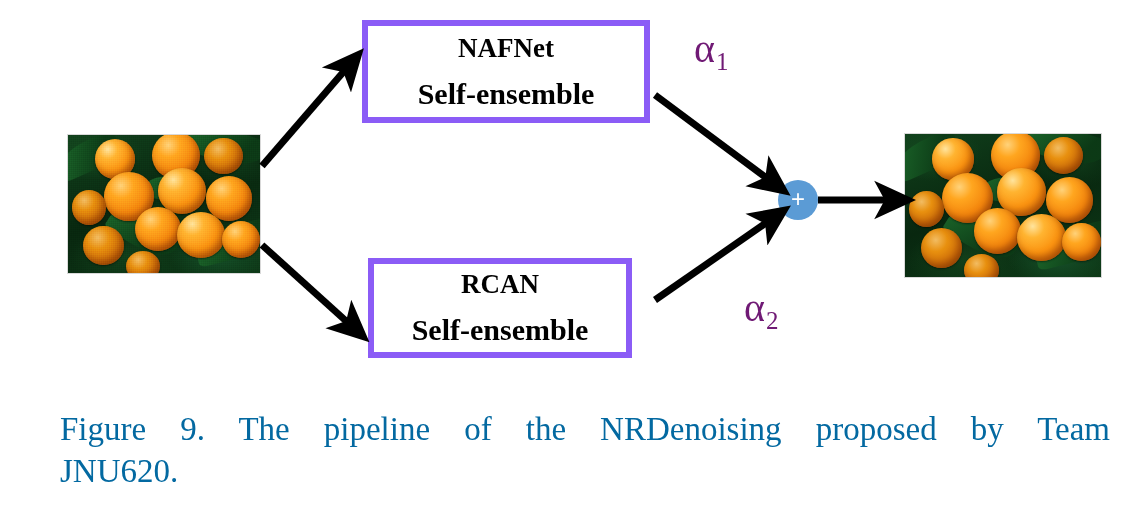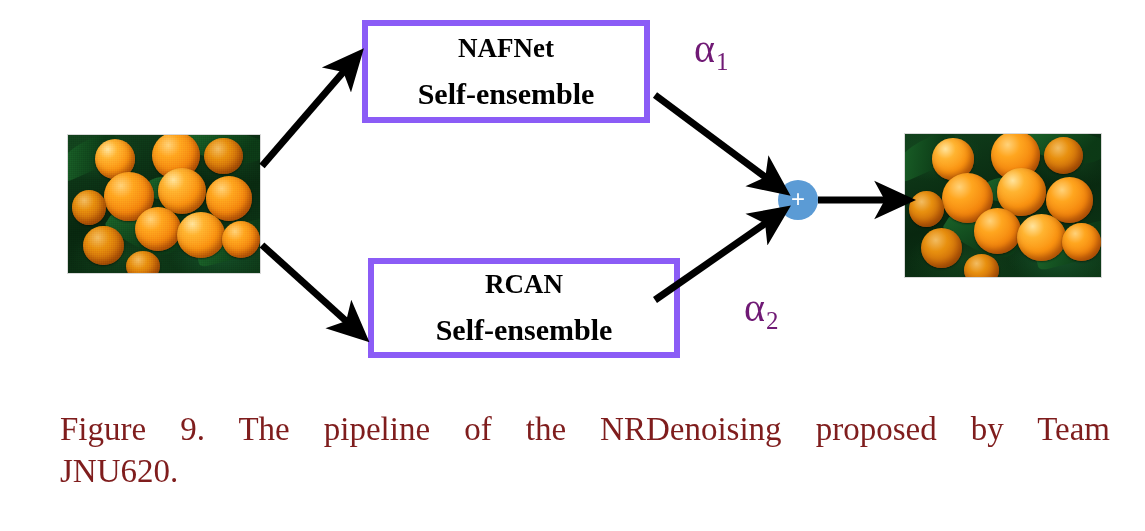--- a/index.html
+++ b/index.html
@@ -133,21 +133,21 @@
 
   
   #caption {
     position: absolute;
     left: 60px;
     top: 408px;
     width: 1050px;
     font-family: "Liberation Serif", "DejaVu Serif", serif;
     font-size: 33px;
     line-height: 1.28;
-    color: #7f1d1d;
+    color: #0369a1;
     text-align: justify;
   }
   #caption .capline { display: block; }
   #caption .capline.first { text-align: justify; text-align-last: justify; }
 
   
   #watermark {
     position: absolute;
     right: 12px;
     bottom: 6px;
@@ -183,21 +183,21 @@
     <div class="orange" style="left:80%; top:62%; width:20%; height:27%;"></div>
     <div class="orange dim" style="left:30%; top:84%; width:18%; height:22%;"></div>
     <div class="grain"></div>
   </div>
 
   <div class="modelbox" id="box-nafnet" style="left:362px; top:20px; width:288px; height:103px;">
     <div class="line title">NAFNet</div>
     <div class="line sub">Self-ensemble</div>
   </div>
 
-  <div class="modelbox" id="box-rcan" style="left:368px; top:258px; width:312px; height:100px;">
+  <div class="modelbox" id="box-rcan" style="left:368px; top:258px; width:264px; height:100px;">
     <div class="line title">RCAN</div>
     <div class="line sub">Self-ensemble</div>
   </div>
 
   <div class="alpha" id="alpha1" style="left:694px; top:29px;">
     <span>α</span><sub>1</sub>
   </div>
 
   <div class="alpha" id="alpha2" style="left:744px; top:288px;">
     <span>α</span><sub>2</sub>

